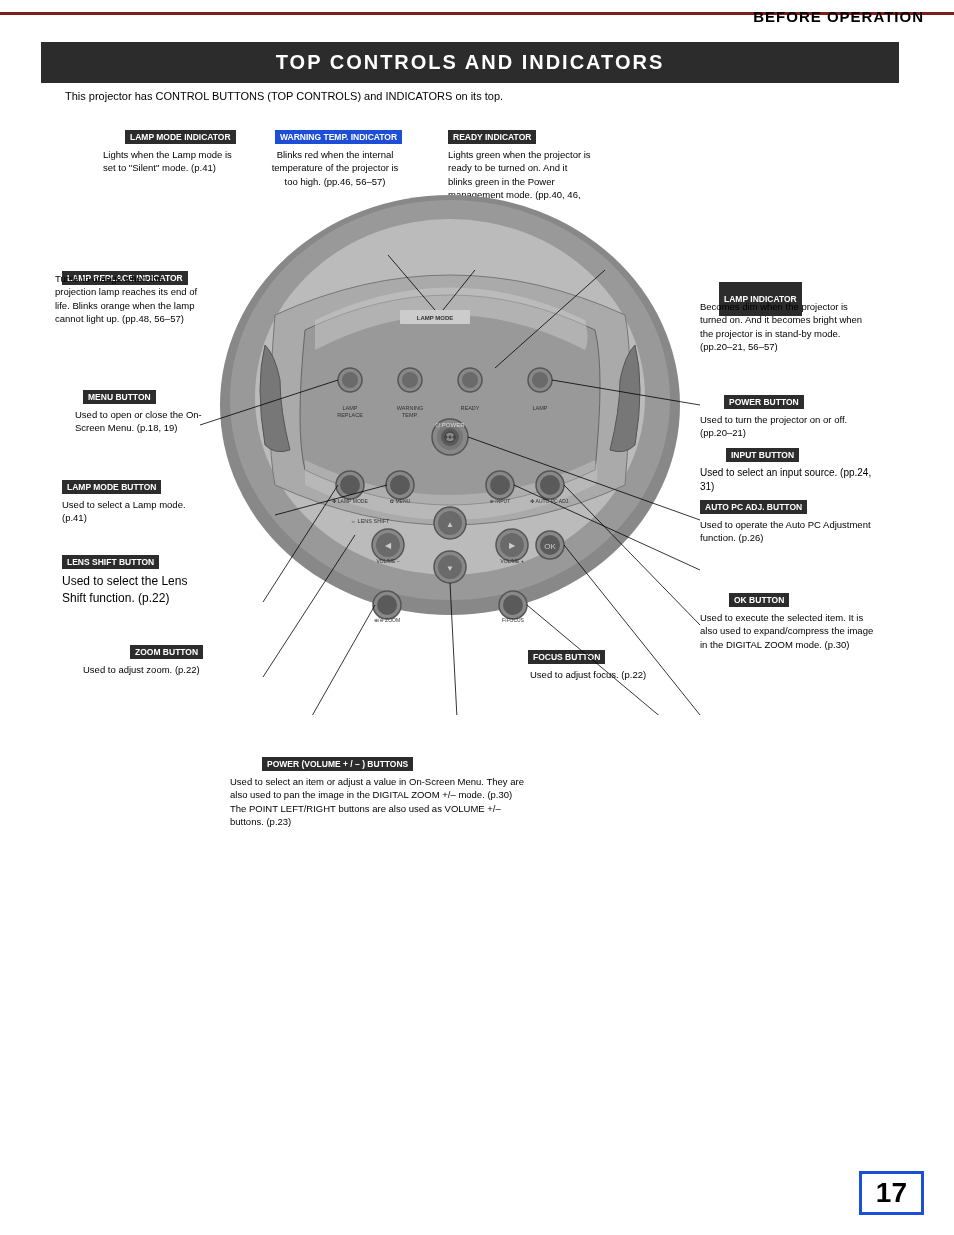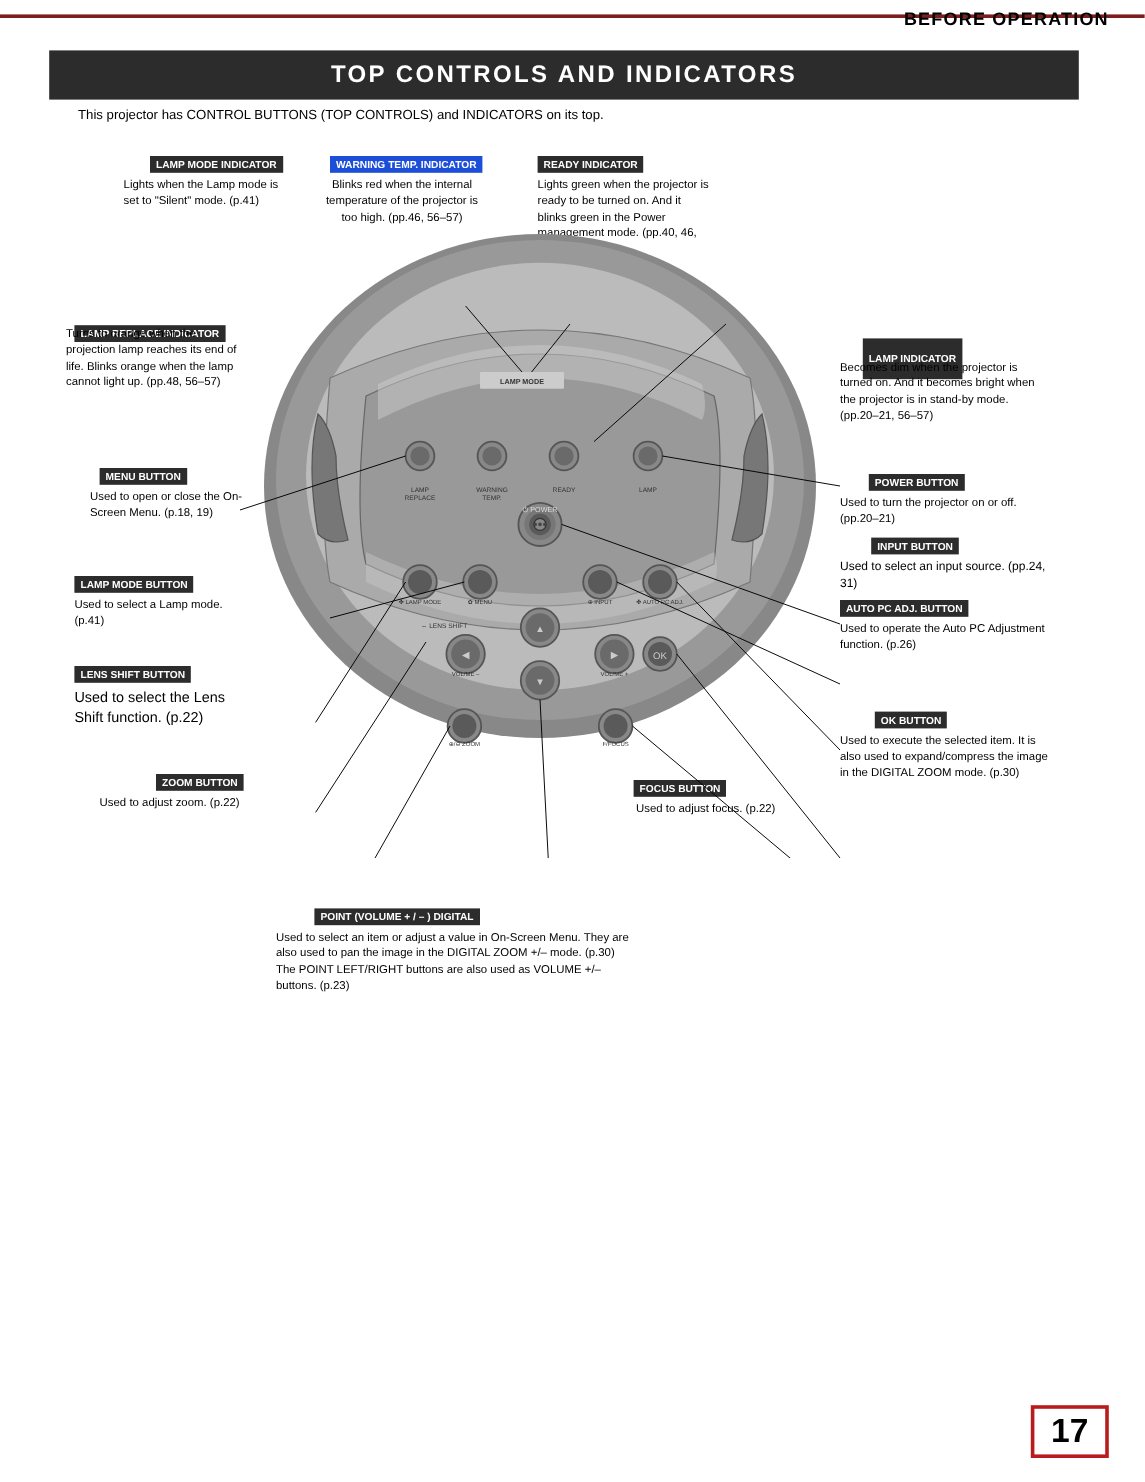--- a/index.html
+++ b/index.html
@@ -77,21 +77,21 @@
 </div>
 
 <div style="position:absolute;top:645px;left:83px;background:#2c2c2c;color:#fff;font-size:8.5px;font-weight:bold;padding:2px 5px;white-space:nowrap;margin-left:47px;">
   <span>ZOOM BUTTON</span>
 </div>
 <div style="position:absolute;top:663px;left:83px;width:120px;font-size:9.5px;line-height:1.4;">
   <span>Used to adjust zoom. (p.22)</span>
 </div>
 
 <div style="position:absolute;top:757px;left:262px;background:#2c2c2c;color:#fff;font-size:8.5px;font-weight:bold;padding:2px 5px;white-space:nowrap;">
-  <span>POINT (VOLUME + / – ) DIGITAL</span>
+  <span>POWER (VOLUME + / – ) BUTTONS</span>
 </div>
 <div style="position:absolute;top:775px;left:230px;width:300px;font-size:9.5px;line-height:1.4;">
   <span>Used to select an item or adjust a value in On-Screen Menu. They are also used to pan the image in the DIGITAL ZOOM +/– mode. (p.30)
 The POINT LEFT/RIGHT buttons are also used as VOLUME +/– buttons. (p.23)</span>
 </div>
 
 <div style="position:absolute;top:650px;left:528px;background:#2c2c2c;color:#fff;font-size:8.5px;font-weight:bold;padding:2px 5px;white-space:nowrap;">
   <span>FOCUS BUTTON</span>
 </div>
 <div style="position:absolute;top:668px;left:530px;width:120px;font-size:9.5px;line-height:1.4;">
@@ -255,15 +255,15 @@
 
   <line x1="88" y1="652" x2="180" y2="490" stroke="#000" stroke-width="0.8"></line>
 
   <line x1="535" y1="660" x2="332" y2="490" stroke="#000" stroke-width="0.8"></line>
 
   <line x1="505" y1="600" x2="369" y2="430" stroke="#000" stroke-width="0.8"></line>
 
   <line x1="270" y1="757" x2="255" y2="468" stroke="#000" stroke-width="0.8"></line>
 </svg>
 
-<div style="position:absolute;bottom:20px;right:30px;font-size:28px;font-weight:bold;border:3px solid #b91c1c;padding:3px 14px;">
+<div style="position:absolute;bottom:20px;right:30px;font-size:28px;font-weight:bold;border:3px solid #1d4ed8;padding:3px 14px;">
   <span>17</span>
 </div>
 
 </body></html>

